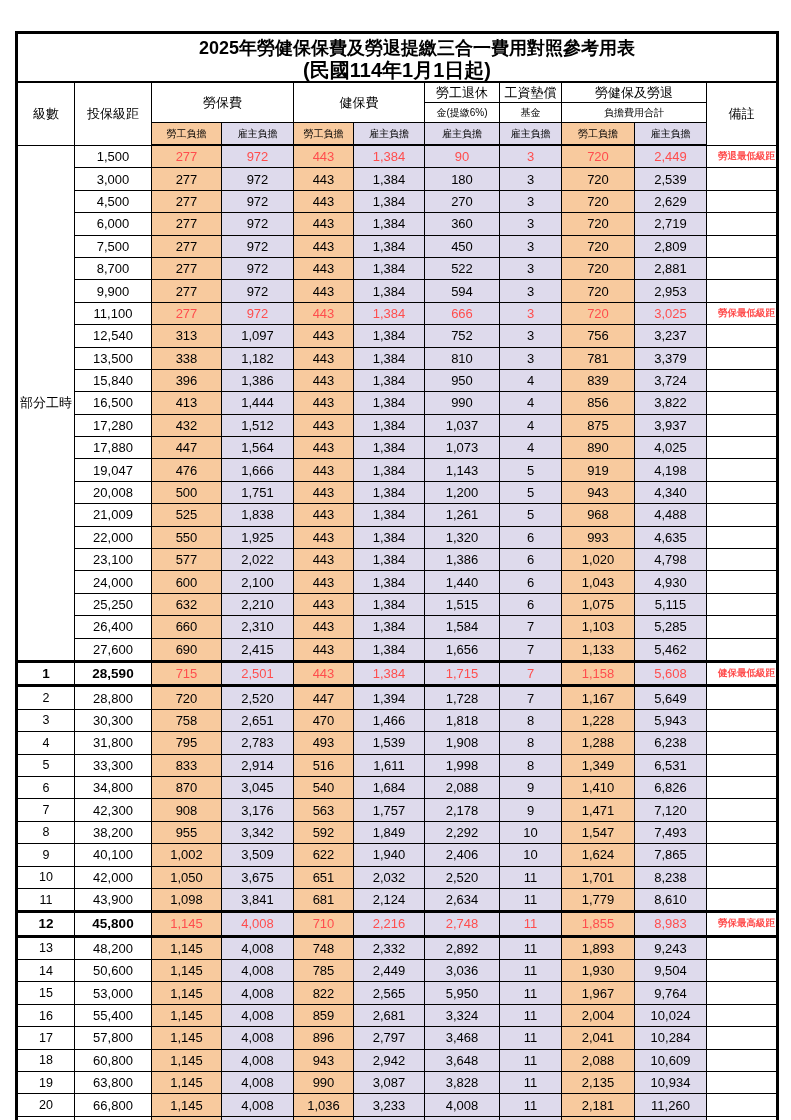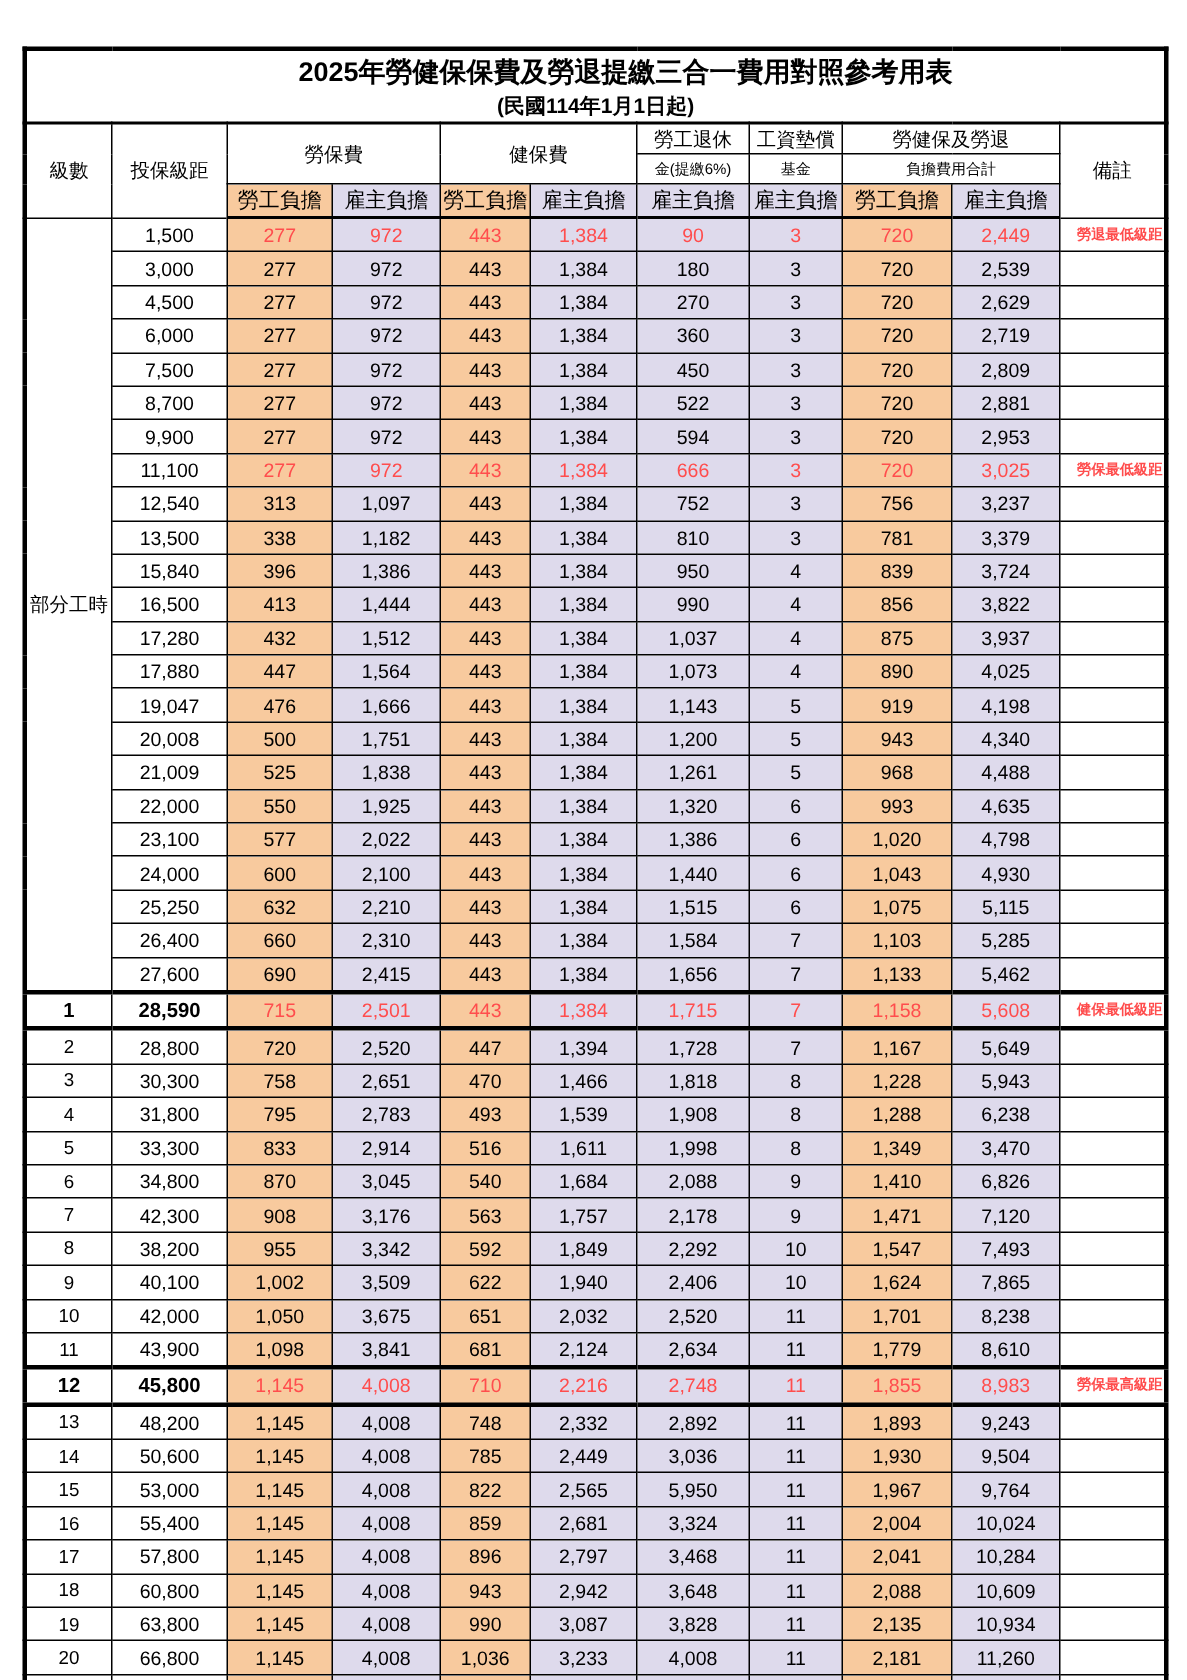--- a/index.html
+++ b/index.html
@@ -20,25 +20,25 @@
     border:3px solid var(--line);
   }
   td,th{
     border:1.8px solid var(--line);
     padding:0;text-align:center;vertical-align:middle;
     overflow:hidden;white-space:nowrap;font-weight:normal;
   }
   
   .title-cell{height:47px;border-bottom:2.6px solid var(--line);}
   .title-main{font-size:18px;font-weight:bold;line-height:26px;padding-left:40px;}
-  .title-sub{font-size:14px;font-weight:bold;line-height:19px;}
+  .title-sub{font-size:20px;font-weight:bold;line-height:19px;}
   
   .hrow1 th{height:19px;font-size:13px;}
   .hrow2 th{height:19px;font-size:10px;}
-  .hrow3 th{height:21px;font-size:14px;border-bottom:2.6px solid var(--line);}
+  .hrow3 th{height:21px;font-size:10px;border-bottom:2.6px solid var(--line);}
   th.c-emp{background:var(--emp-bg);}
   th.c-er{background:var(--er-bg);}
   
   tbody td{height:21.4px;font-size:13px;}
   td.c-emp{background:var(--emp-bg);}
   td.c-er{background:var(--er-bg);}
   td.level-cell{font-size:12.5px;}
   td.bracket-cell{font-size:13px;}
   td.note-cell{font-size:9.5px;font-weight:bold;color:var(--red);padding:0 11px;}
   tr.red-row td.value-cell{color:var(--red);}
@@ -430,21 +430,21 @@
         <tr>
           <td class="level-cell">5</td>
           <td class="bracket-cell">33,300</td>
           <td class="value-cell c-emp">833</td>
           <td class="value-cell c-er">2,914</td>
           <td class="value-cell c-emp">516</td>
           <td class="value-cell c-er">1,611</td>
           <td class="value-cell c-er">1,998</td>
           <td class="value-cell c-er">8</td>
           <td class="value-cell c-emp">1,349</td>
-          <td class="value-cell c-er">3,470</td>
+          <td class="value-cell c-er">6,531</td>
           <td class="note-cell"></td>
         </tr>
         <tr>
           <td class="level-cell">6</td>
           <td class="bracket-cell">34,800</td>
           <td class="value-cell c-emp">870</td>
           <td class="value-cell c-er">3,045</td>
           <td class="value-cell c-emp">540</td>
           <td class="value-cell c-er">1,684</td>
           <td class="value-cell c-er">2,088</td>

